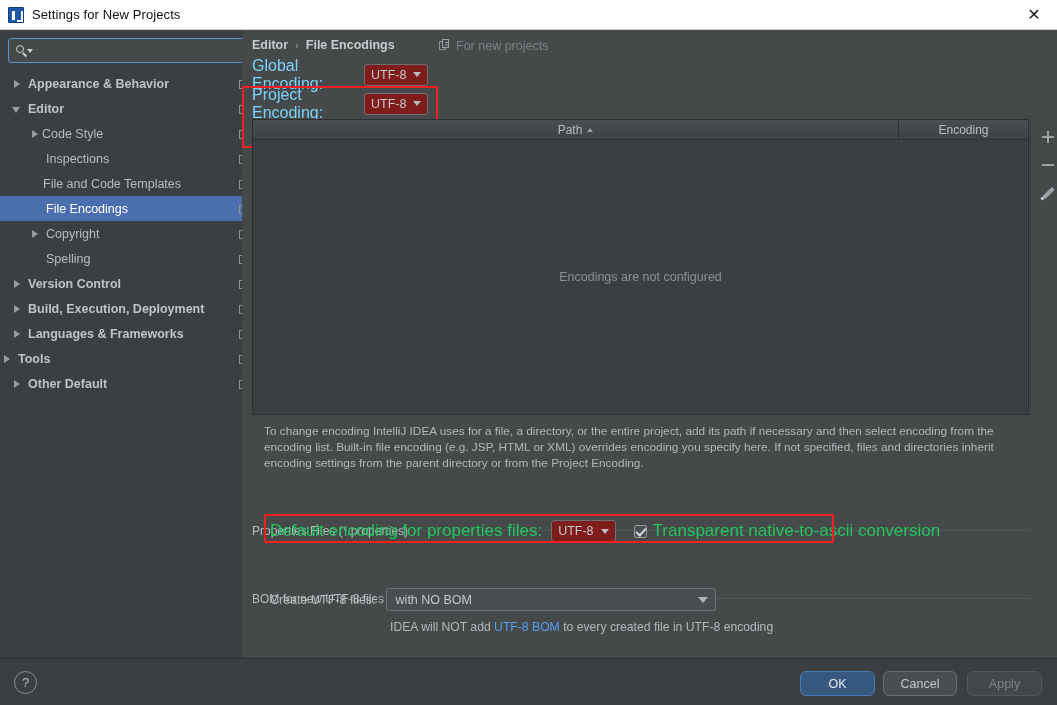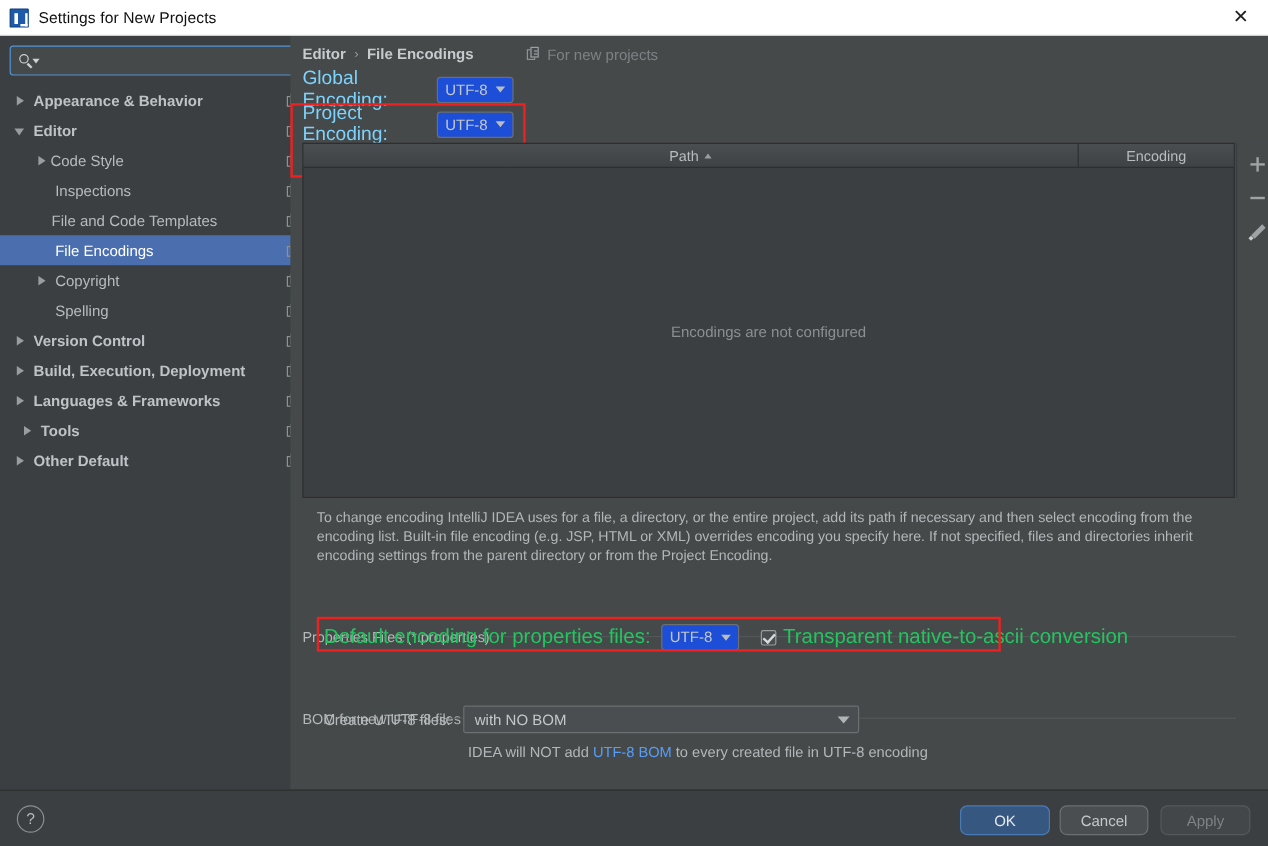--- a/index.html
+++ b/index.html
@@ -148,21 +148,21 @@
   .fornew .copy-icon .f { background: #45494a; }
 
   
   .enc-area { position: absolute; left: 6px; top: 30px; }
   .enc-row {
     display: flex; align-items: center; height: 29px; padding-left: 4px;
   }
   .enc-label { width: 112px; color: #7dd3fc; font-size: 16px; }
   .combo {
     height: 22px; min-width: 62px;
-    background: #1d4ed8; border: 1px solid #6b6f71; border-radius: 3px;
+    background: #7f1d1d; border: 1px solid #6b6f71; border-radius: 3px;
     display: inline-flex; align-items: center; justify-content: space-between;
     padding: 4px 6px; color: #c4c8ca; font-size: 12.5px; gap: 7px;
   }
   .combo .arrow {
     border-left: 4.5px solid transparent; border-right: 4.5px solid transparent;
     border-top: 5px solid #b9bdbf;
   }
 
   
   .redbox {
@@ -414,21 +414,21 @@
             </span>
           </div>
           <div class="tree-row bold" style="padding-left: 10px;">
             <span class="tw collapsed"></span>
             <span class="tree-label" style="margin-left: 4px;">Languages &amp; Frameworks</span>
             <span class="copy-icon">
               <span class="b"></span>
               <span class="f"></span>
             </span>
           </div>
-          <div class="tree-row bold" style="padding-left: 16px;">
+          <div class="tree-row bold" style="padding-left: 0;">
             <span class="tw collapsed"></span>
             <span class="tree-label" style="margin-left: 4px;">Tools</span>
             <span class="copy-icon">
               <span class="b"></span>
               <span class="f"></span>
             </span>
           </div>
           <div class="tree-row bold" style="padding-left: 10px;">
             <span class="tw collapsed"></span>
             <span class="tree-label" style="margin-left: 4px;">Other Default</span>

